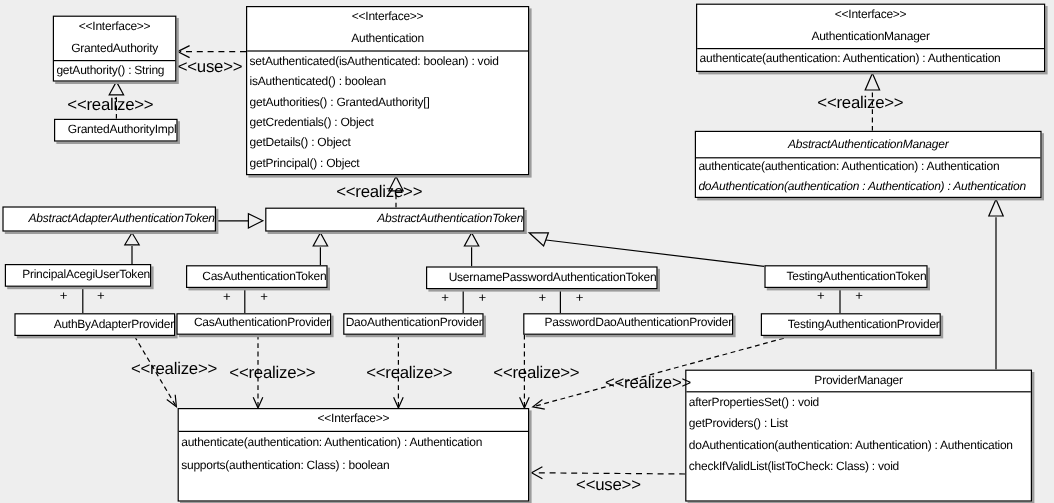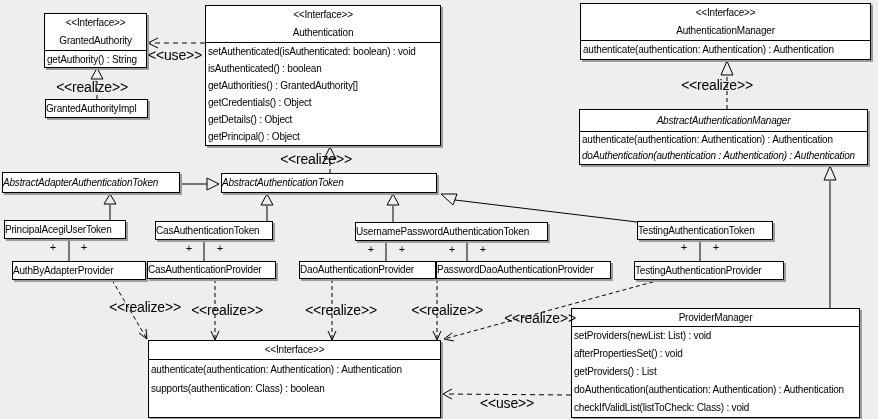--- a/index.html
+++ b/index.html
@@ -15,21 +15,21 @@
     box-shadow:2px 2px 0 #9c9c9c;box-sizing:border-box;
     font-size:10px;letter-spacing:-0.2px;
   }
   .hdr{border-bottom:1px solid #000}
   .stereo,.cname{text-align:center;line-height:18px;height:18px;white-space:nowrap;overflow:visible}
   .hdr1 .cname{line-height:20px;height:20px}
   .m{line-height:17px;height:17px;padding:0 2px;white-space:nowrap}
   .mh16 .m{line-height:16px;height:16px}
   .mh18 .m{line-height:18px;height:18px}
   .mh19 .m{line-height:19px;height:19px}
-  .single{display:flex;align-items:center;justify-content:flex-start;white-space:nowrap}
+  .single{display:flex;align-items:center;justify-content:flex-end;white-space:nowrap}
   .it{font-style:italic}
   .lbl{
     position:absolute;transform:translateX(-50%);
     font-size:14px;letter-spacing:-0.2px;white-space:nowrap;line-height:11px;
   }
   .plus{position:absolute;transform:translateX(-50%);font-size:11px;line-height:10px}
 </style>
 </head>
 <body>
 
@@ -184,21 +184,21 @@
 </div>
 
 <div class="box single" style="left:12px;top:261px;width:134px;height:19px">
   <span class="cname">AuthByAdapterProvider</span>
 </div>
 
 <div class="box single" style="left:147px;top:261px;width:129px;height:18px">
   <span class="cname">CasAuthenticationProvider</span>
 </div>
 
-<div class="box single" style="left:299px;top:261px;width:137px;height:18px">
+<div class="box single" style="left:286px;top:261px;width:117px;height:18px">
   <span class="cname">DaoAuthenticationProvider</span>
 </div>
 
 <div class="box single" style="left:436px;top:261px;width:175px;height:18px">
   <span class="cname">PasswordDaoAuthenticationProvider</span>
 </div>
 
 <div class="box single" style="left:634px;top:261px;width:150px;height:19px">
   <span class="cname">TestingAuthenticationProvider</span>
 </div>
@@ -208,21 +208,20 @@
     <div class="stereo">&lt;&lt;Interface&gt;&gt;</div>
   </div>
   <div class="m">authenticate(authentication: Authentication) : Authentication</div>
   <div class="m">supports(authentication: Class) : boolean</div>
 </div>
 
 <div class="box mh18" style="left:571px;top:308px;width:289px;height:110px">
   <div class="hdr hdr1">
     <div class="cname" style="height:17px;line-height:17px">ProviderManager</div>
   </div>
-  <div class="m">setProviders(newList: List) : void</div>
   <div class="m">afterPropertiesSet() : void</div>
   <div class="m">getProviders() : List</div>
   <div class="m">doAuthentication(authentication: Authentication) : Authentication</div>
   <div class="m">checkIfValidList(listToCheck: Class) : void</div>
 </div>
 
 <div class="lbl" style="left:175px;top:50px">&lt;&lt;use&gt;&gt;</div>
 <div class="lbl" style="left:92px;top:82px">&lt;&lt;realize&gt;&gt;</div>
 <div class="lbl" style="left:316px;top:154px">&lt;&lt;realize&gt;&gt;</div>
 <div class="lbl" style="left:717px;top:80px">&lt;&lt;realize&gt;&gt;</div>

